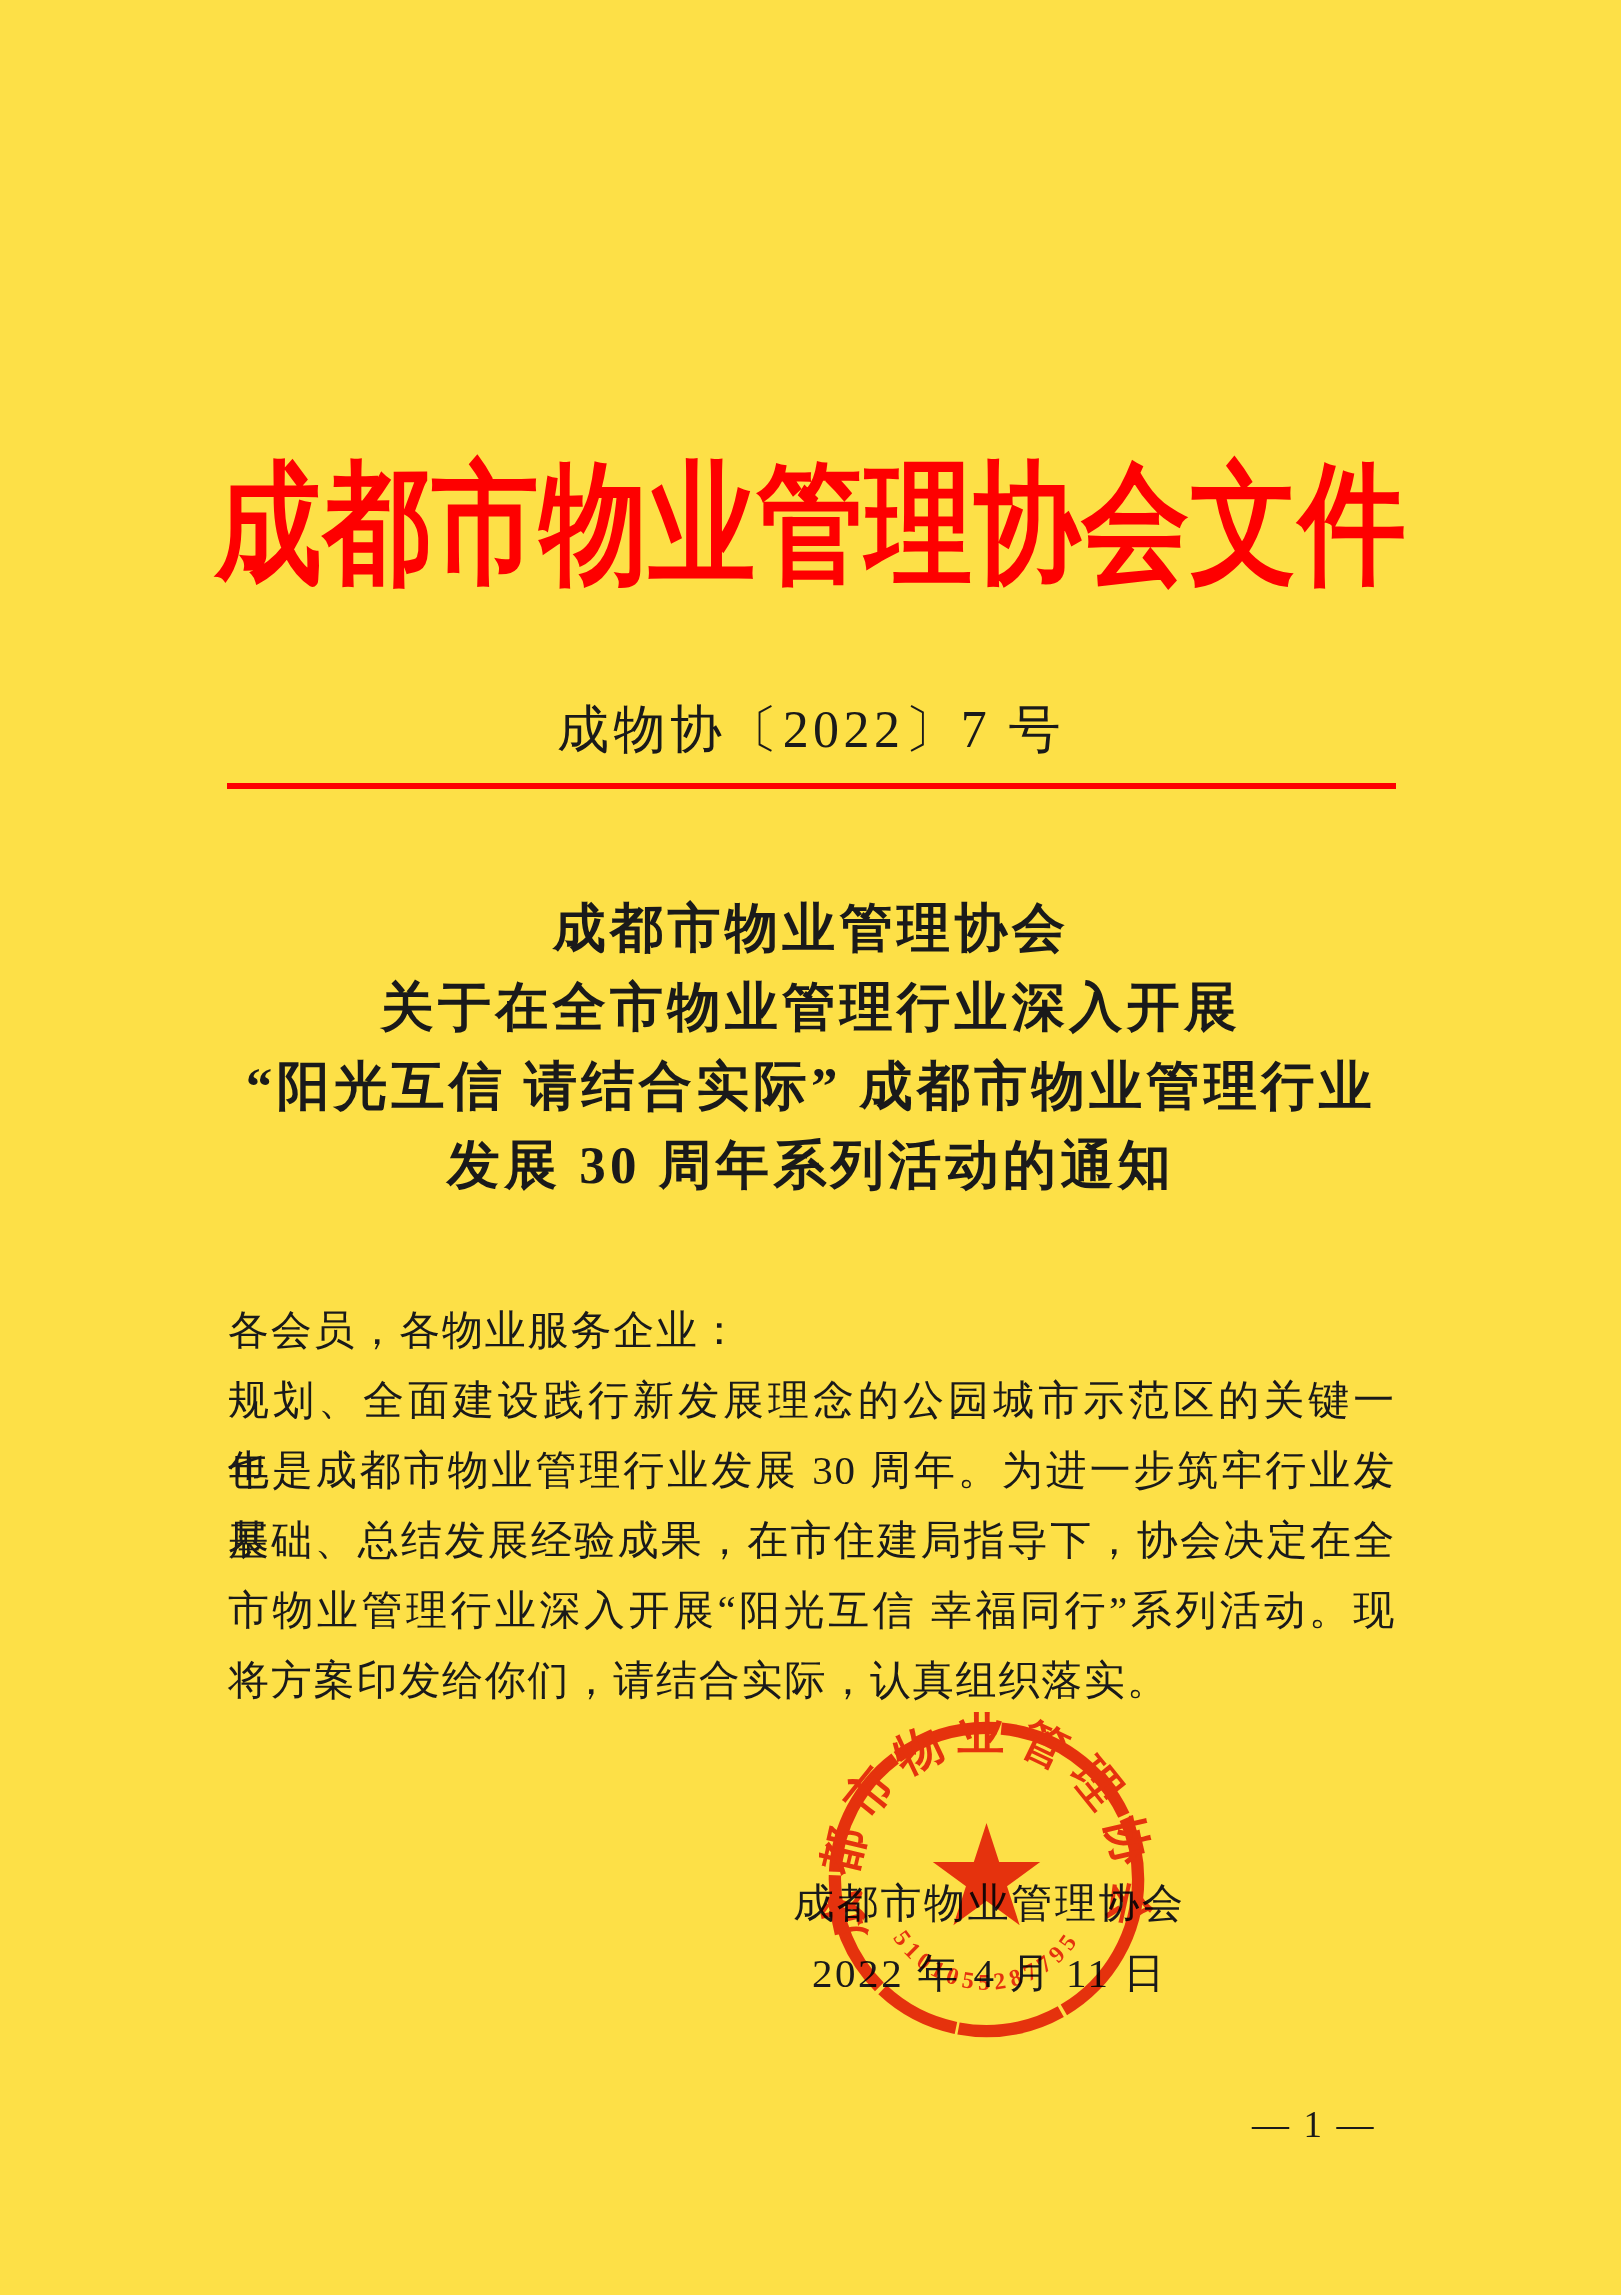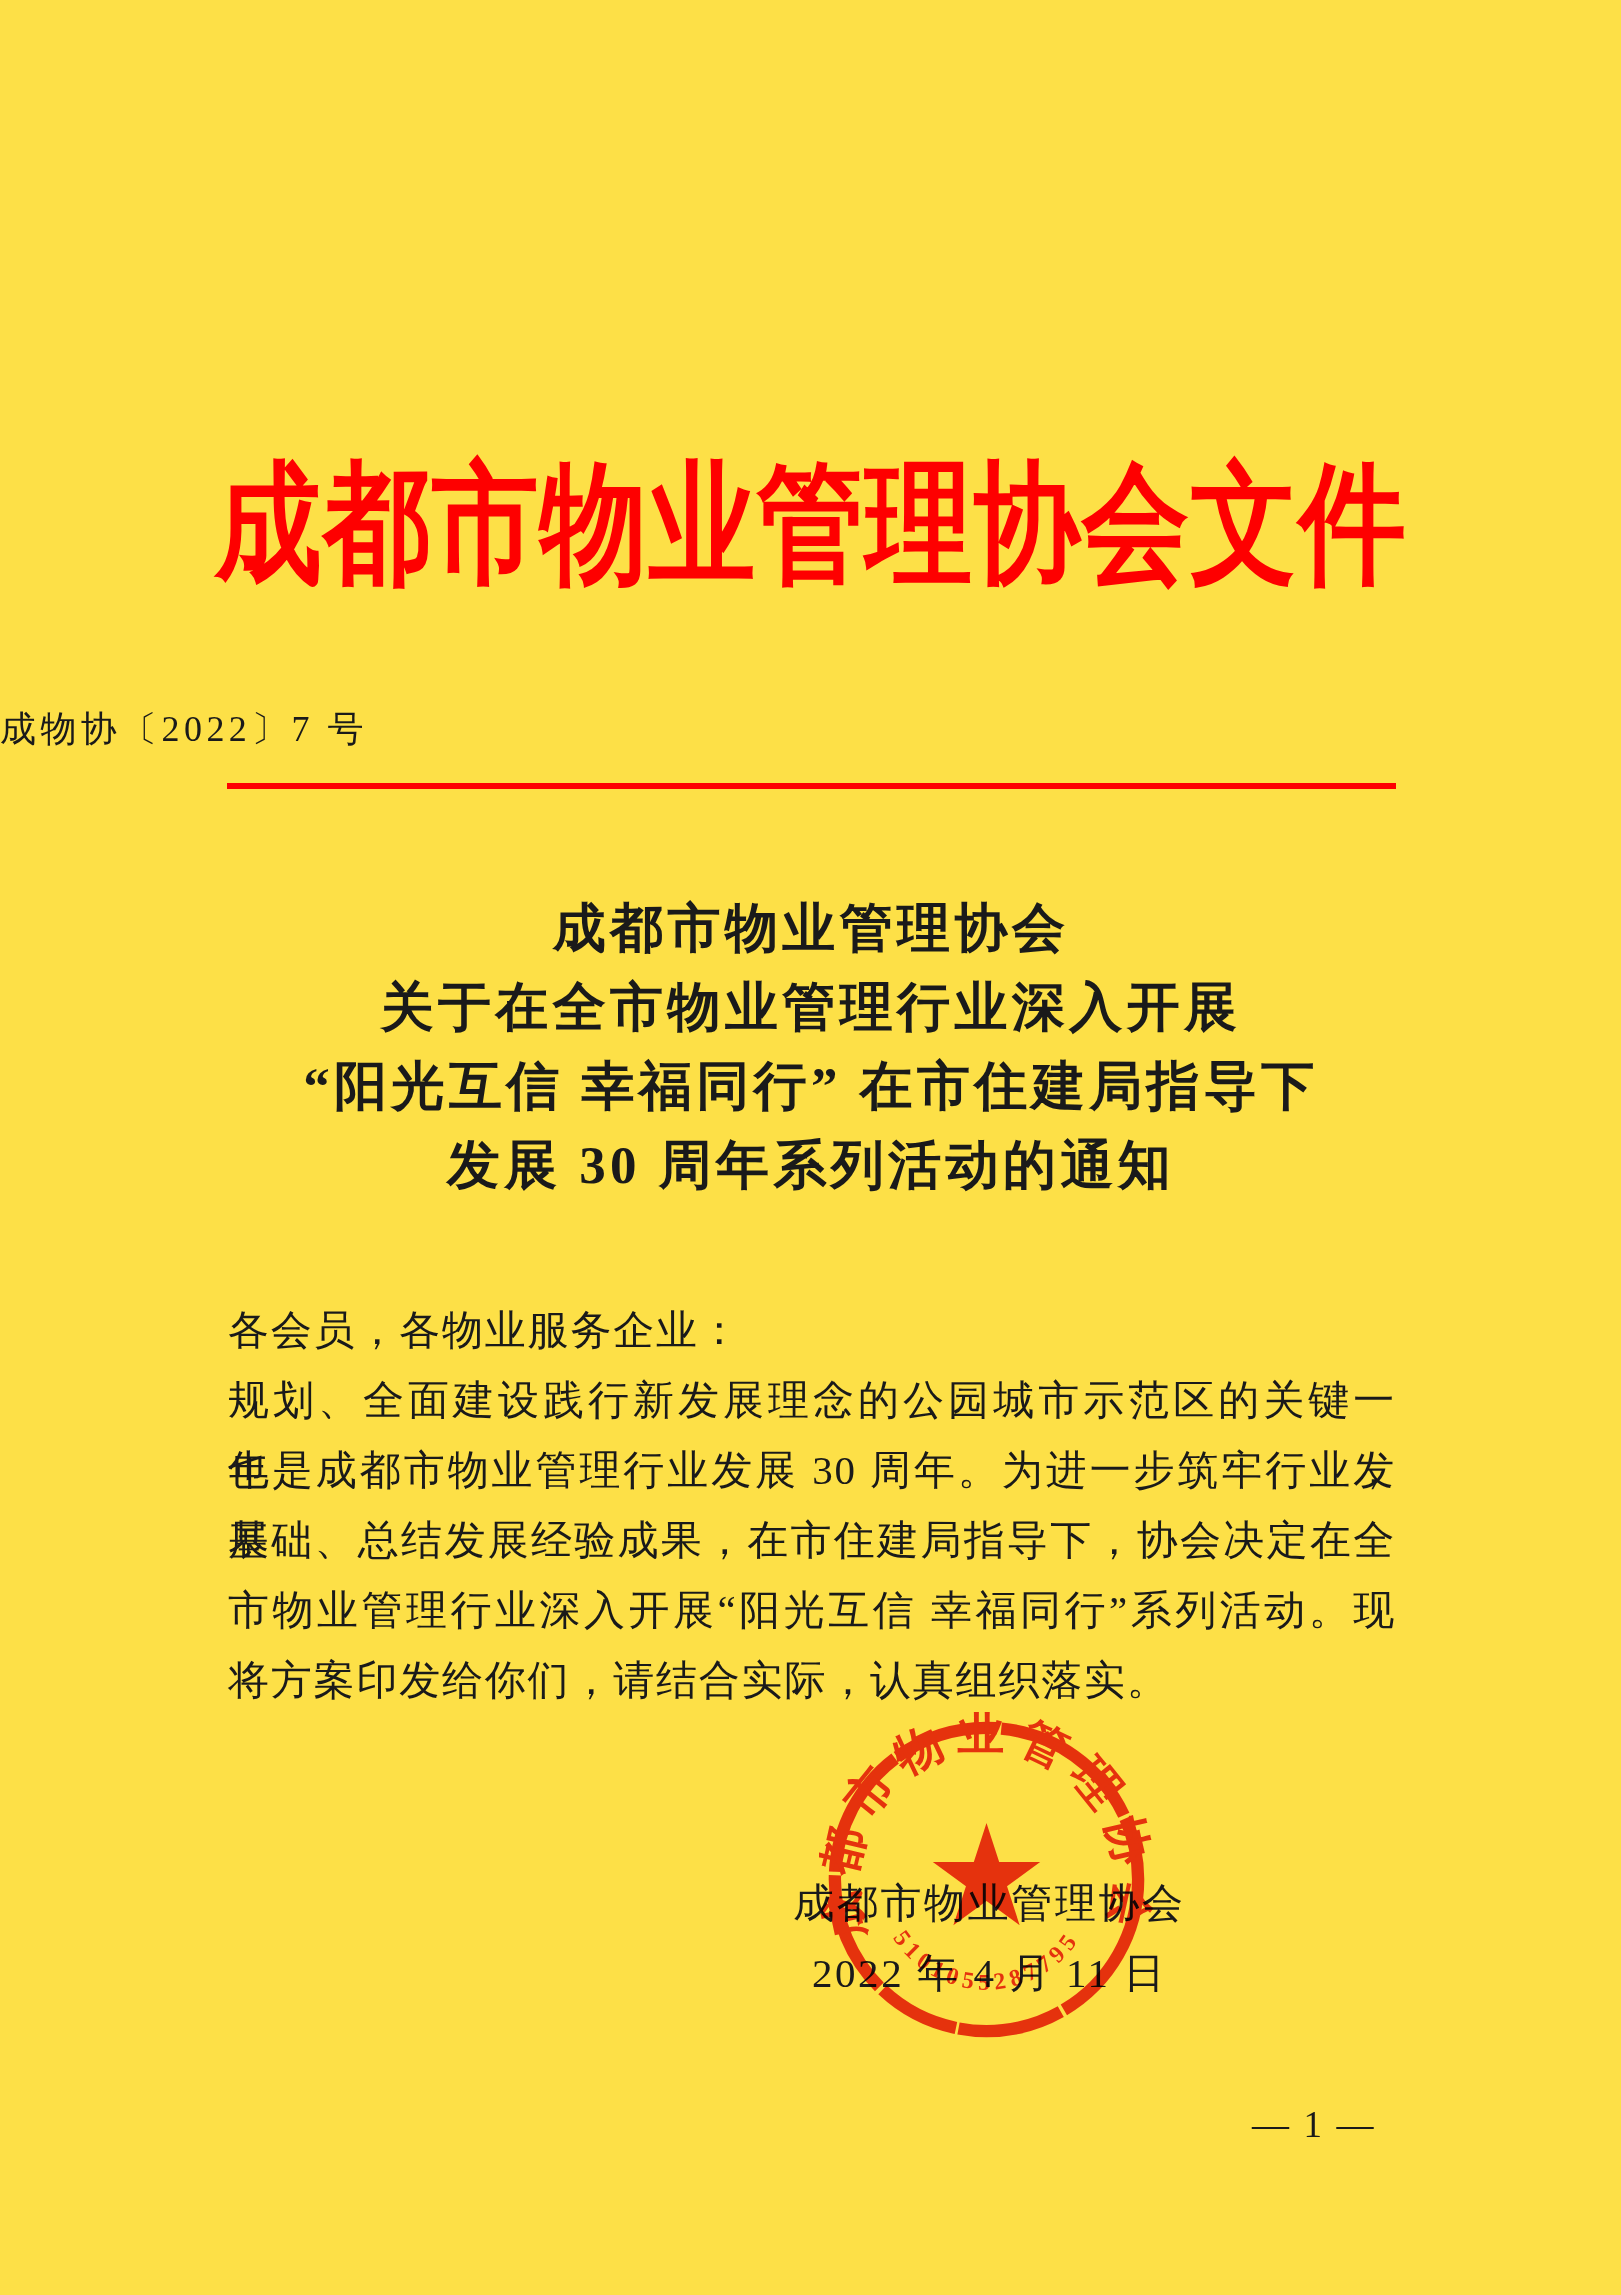--- a/index.html
+++ b/index.html
@@ -9,22 +9,22 @@
     font-family:"Liberation Serif","DejaVu Serif",serif;
     color:var(--text-black,#1a1a1a); overflow:hidden;
   }
   .masthead {
     position:absolute; top:452px; left:0; width:100%; text-align:center;
     color:var(--header-red,#fe0000); font-weight:bold; font-size:132px; line-height:146px;
     white-space:nowrap; letter-spacing:1.8px;
     transform:scaleX(0.81); transform-origin:center;
   }
   .doc-number {
-    position:absolute; top:705px; left:0; width:100%; 
-    font-size:36px; line-height:49px; letter-spacing:4.4px;
+    position:absolute; top:705px; left:0; width:100%; text-align:center;
+    font-size:52px; line-height:49px; letter-spacing:4.4px;
   }
   .red-rule {
     position:absolute; top:783px; left:227px; width:1169px; height:6.2px;
     background:var(--header-red,#fe0000);
   }
   .doc-title {
     position:absolute; top:889px; left:0; width:100%; text-align:center;
     font-weight:bold; font-size:53px; line-height:79px; letter-spacing:4.4px;
   }
   .body-text {
@@ -60,21 +60,21 @@
   <div class="doc-number">成物协〔2022〕7 号</div>
 
   <div class="red-rule"></div>
 
   <div class="doc-title">
 
       <div class="title-line">成都市物业管理协会</div>
 
       <div class="title-line">关于在全市物业管理行业深入开展</div>
 
-      <div class="title-line">“阳光互信 幸福同行” 在市住建局指导下</div>
+      <div class="title-line">“阳光互信 请结合实际” 成都市物业管理行业</div>
 
       <div class="title-line">发展 30 周年系列活动的通知</div>
     </div>
 
   <div class="body-text">
 
       <div class="line">各会员，各物业服务企业：</div>
 
 
       <div class="line just">规划、全面建设践行新发展理念的公园城市示范区的关键一年，</div>

